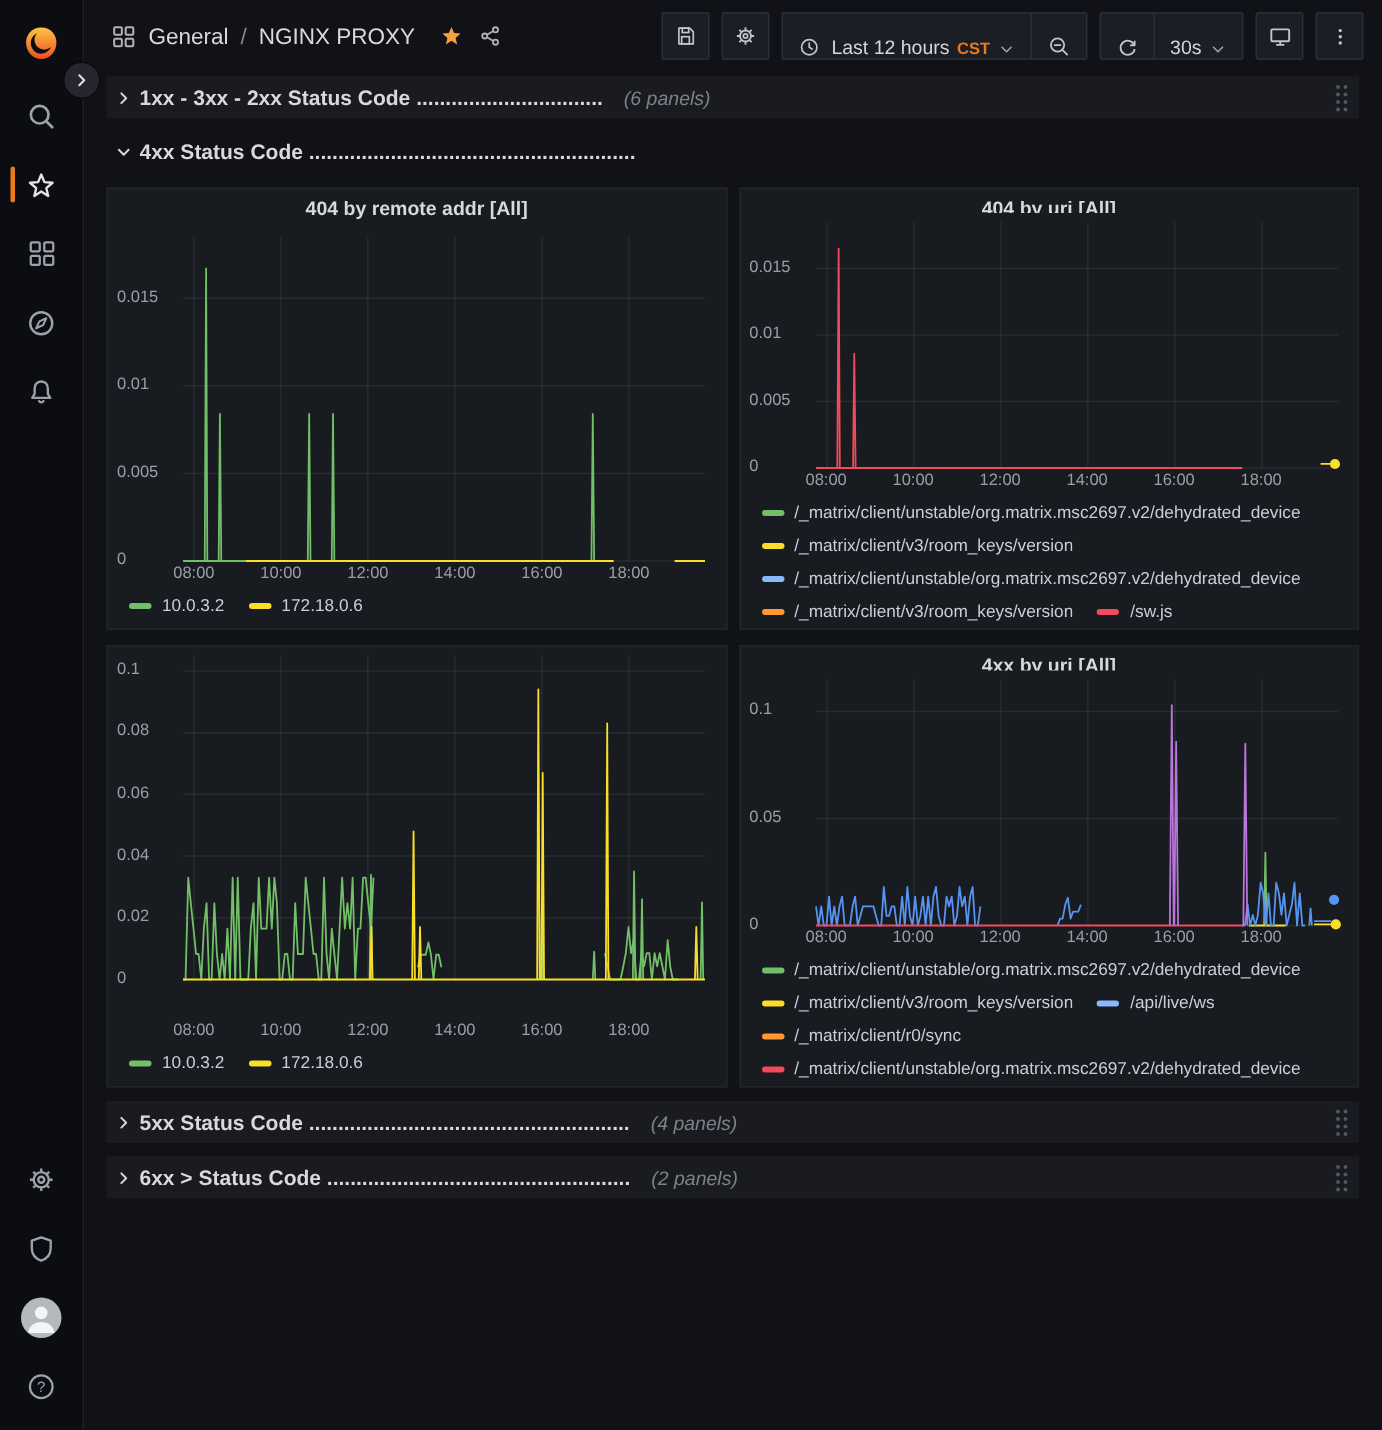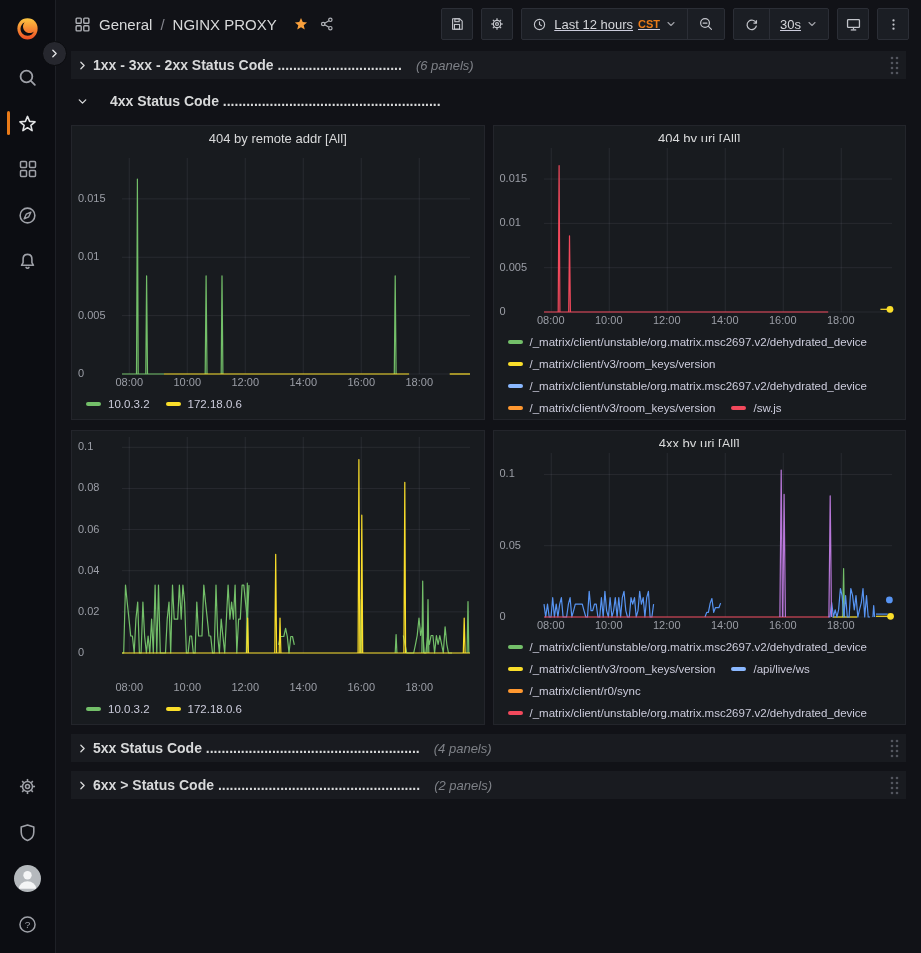--- a/index.html
+++ b/index.html
@@ -18,44 +18,44 @@
   .content{flex:1;display:flex;flex-direction:column;min-width:0;}
   .header{height:48px;display:flex;align-items:center;padding:0 12px 0 18px;flex:none;}
   .crumb{display:flex;align-items:center;gap:8px;}
   .crumb-section{font-size:15px;color:#d8d9da;cursor:pointer;}
   .crumb-sep{color:#85868e;font-size:15px;}
   .crumb-title{font-size:15px;color:#d8d9da;}
   .crumb-icons{display:flex;align-items:center;gap:10px;margin-left:8px;}
   .toolbar{margin-left:auto;display:flex;align-items:center;}
   .tbtn{height:32px;min-width:32px;display:flex;align-items:center;justify-content:center;background:#1b1e24;border:1px solid #2b2e36;border-radius:2px;margin-left:8px;cursor:pointer;box-sizing:border-box;}
   .tgroup{display:flex;align-items:stretch;height:32px;border:1px solid #2b2e36;border-radius:2px;margin-left:8px;background:#1b1e24;box-sizing:border-box;}
-  .tgroup .sect{display:flex;align-items:center;padding:0 10px;cursor:pointer;text-decoration:underline;}
+  .tgroup .sect{display:flex;align-items:flex-end;padding:0 10px;cursor:pointer;}
   .tgroup .sect + .sect{border-left:1px solid #2b2e36;}
   .time-label{font-size:13px;color:#d5d6da;margin:0 5px 0 7px;white-space:nowrap;}
   .tz{font-size:11px;font-weight:bold;color:#eb7b18;margin-right:5px;}
   .refresh-val{font-size:13px;color:#d5d6da;margin-right:5px;}
   
   .submenu{height:44px;display:flex;align-items:center;padding-left:15px;flex:none;}
   .var-label{height:32px;display:flex;align-items:center;padding:0 11px;background:#181b20;color:#6e9fff;font-size:13px;font-weight:500;box-sizing:border-box;}
   .var-select{height:32px;display:flex;align-items:center;border:1px solid #2b2e36;background:#14161b;padding:0 8px;box-sizing:border-box;cursor:pointer;}
   .redacted{width:228px;height:24px;background:#000;margin-right:10px;}
   .all-select{margin-left:7px;height:32px;display:flex;align-items:center;border:1px solid #2b2e36;background:#14161b;padding:0 10px;font-size:14px;color:#d8d9da;box-sizing:border-box;cursor:pointer;gap:6px;}
   .gap-host{margin-left:62px;}
   
   .dash{flex:1;padding:3px 15px 0 15px;overflow:hidden;}
   .row-header{height:28px;display:flex;align-items:center;cursor:pointer;}
   .row-header.collapsed{background:#191b20;}
   .row-chevron{width:22px;display:flex;justify-content:center;flex:none;}
   .row-title{font-size:14px;font-weight:bold;color:#d8d9da;white-space:nowrap;overflow:hidden;}
   .row-count{font-size:13px;font-style:italic;color:#7e8187;margin-left:14px;white-space:nowrap;}
   .drag-handle{margin-left:auto;margin-right:6px;cursor:grab;display:flex;}
-  .mb8{margin-bottom:8px;} .mb9{margin-bottom:9px;} .mb10{margin-bottom:10px;gap:17px;}
+  .mb8{margin-bottom:8px;} .mb9{margin-bottom:9px;} .mb10{margin-bottom:10px;}
   .pgrid{display:grid;grid-template-columns:1fr 1fr;column-gap:8px;row-gap:10px;margin-bottom:9px;}
   .panel{height:295px;background:#181b1f;border:1px solid #23252b;box-sizing:border-box;display:flex;flex-direction:column;overflow:hidden;padding:0 6px;}
-  .panel-title{height:26px;line-height:26px;text-align:center;font-size:13px;font-weight:400;color:#d8d9da;cursor:pointer;white-space:nowrap;overflow:hidden;}
+  .panel-title{height:26px;line-height:26px;text-align:center;font-size:13px;font-weight:700;color:#d8d9da;cursor:pointer;white-space:nowrap;overflow:hidden;}
   .plot{position:relative;flex:1;min-height:0;}
   .plot.short{flex:0 0 170px;}
   .xlabels{height:18px;position:relative;flex:none;}
   .xlab{position:absolute;top:2px;transform:translateX(-50%);font-size:11px;color:#9b9ea6;white-space:nowrap;}
   .ylab{position:absolute;text-align:left;font-size:11px;color:#9b9ea6;}
   .legend{flex:none;display:flex;flex-wrap:wrap;column-gap:16px;padding:1px 2px 0 8px;overflow:hidden;}
   .legend-item{display:flex;align-items:center;height:22px;white-space:nowrap;overflow:hidden;font-size:11.5px;color:#ccccdc;cursor:pointer;}
   .swatch{width:15px;height:4px;border-radius:2px;margin-right:7px;flex:none;}
   .legend.single{height:26px;}
 </style>

